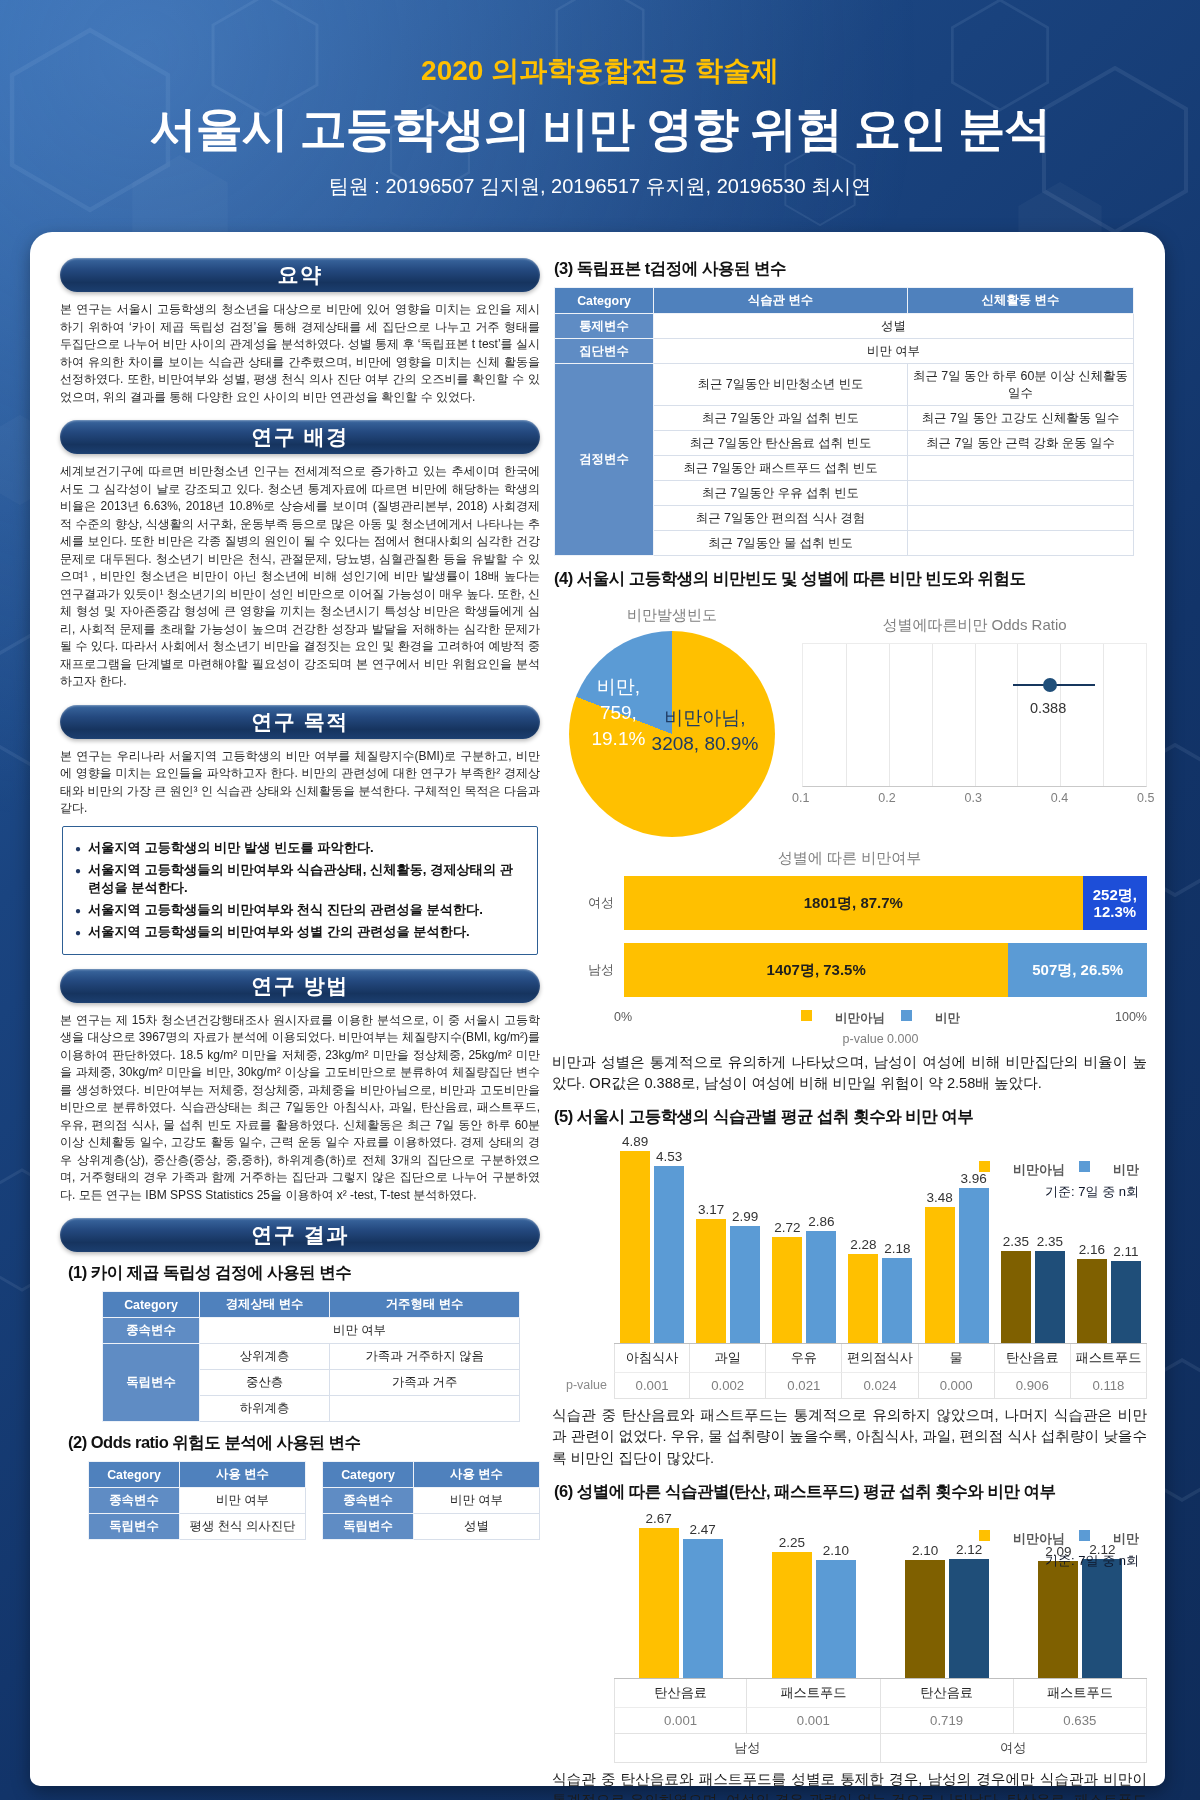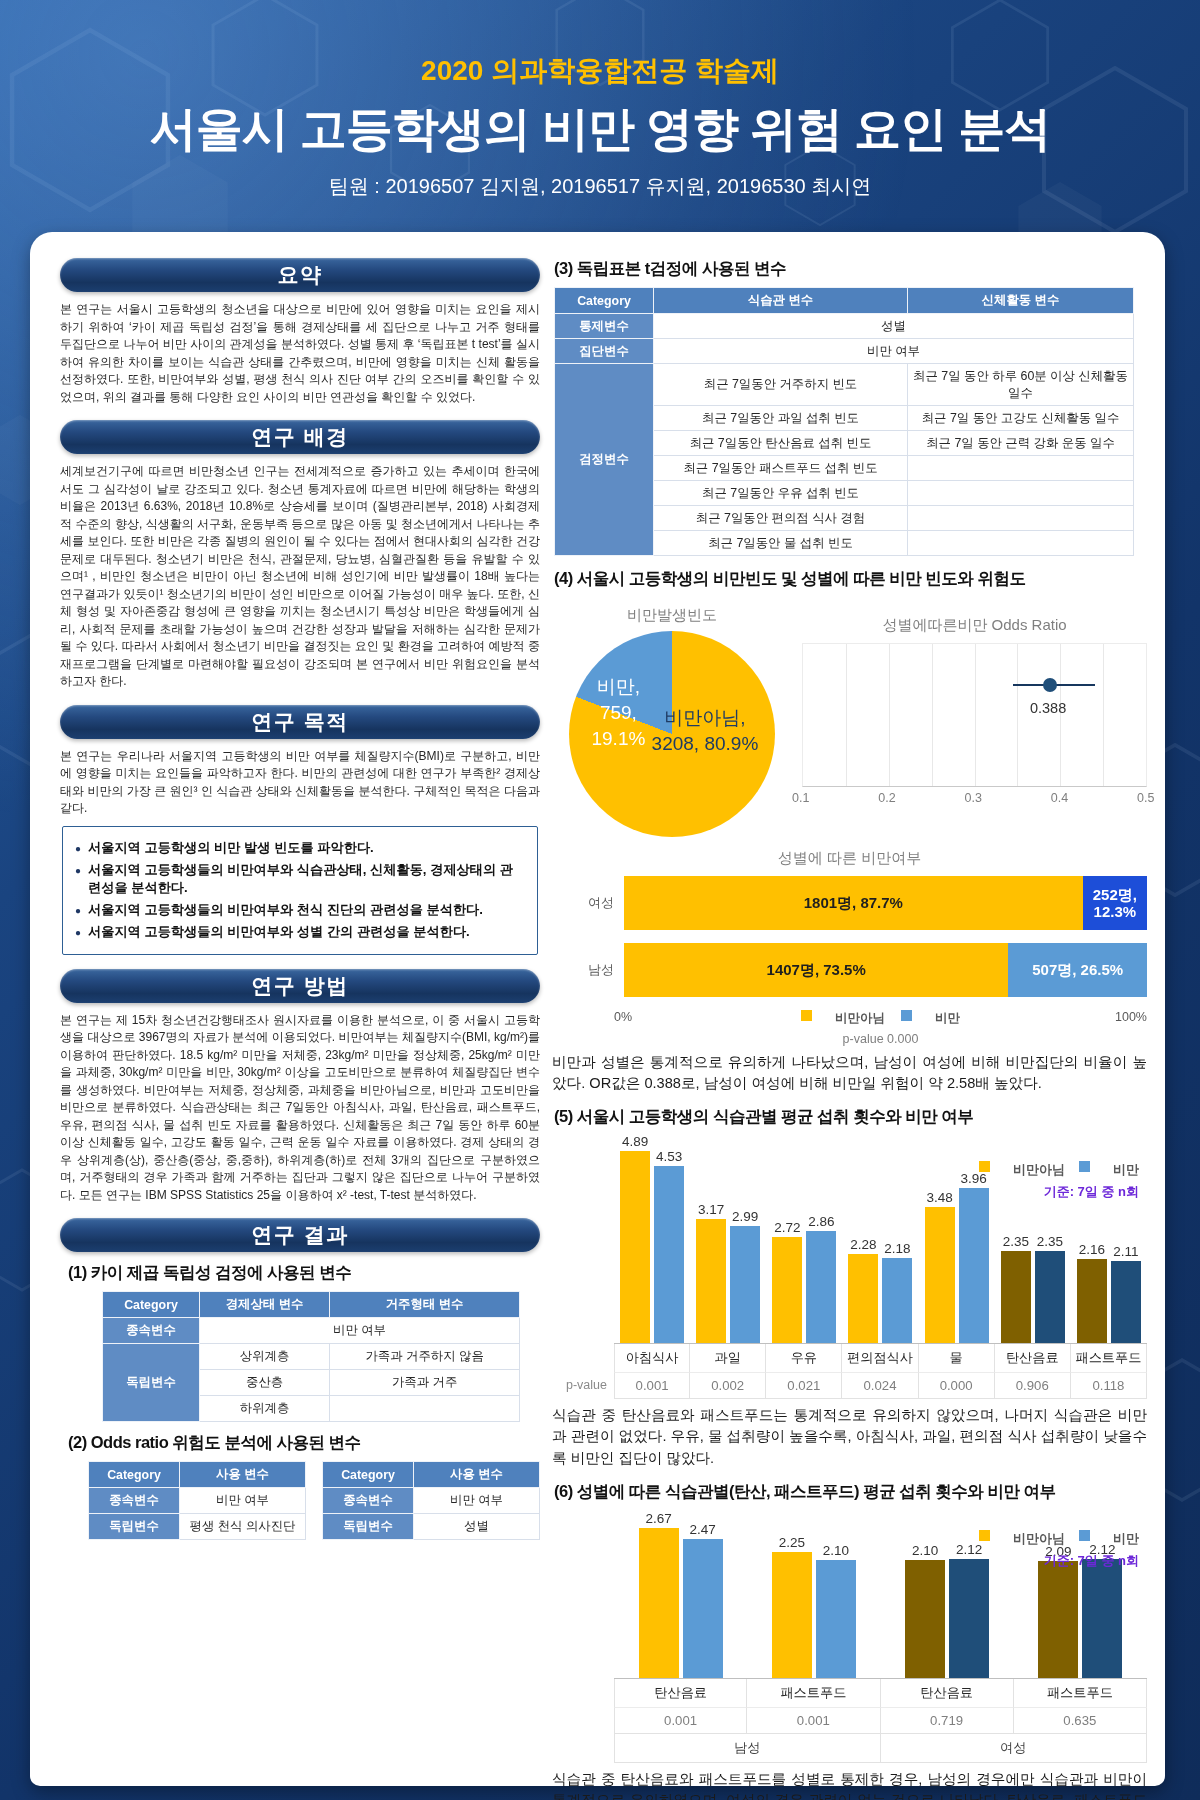--- a/index.html
+++ b/index.html
@@ -92,21 +92,21 @@
   .gitem{display:flex;flex-direction:column;align-items:center;}
   .gval{font-size:13.5px;color:#333;margin-bottom:2px;}
   .gbar{width:30px;}
   .grow{display:grid;}
   .grow .gcell{text-align:center;font-size:13.2px;color:#262626;padding:5px 2px;border-right:1px solid #e2e2e2;}
   .grow .gcell:first-child{border-left:1px solid #e2e2e2;}
   .grow.prow .gcell{color:#7f7f7f;border-top:1px solid #ececec;border-bottom:1px solid #e2e2e2;}
   .grow.groups .gcell{color:#404040;border-bottom:1px solid #e2e2e2;}
   .glegend{position:absolute;right:8px;text-align:right;font-size:13px;color:#595959;}
   .glegend .lrow{display:flex;justify-content:flex-end;gap:14px;align-items:center;}
-  .glegend .lnote{margin-top:4px;font-weight:700;color:#6d28d9;}
+  .glegend .lnote{margin-top:4px;font-weight:400;color:#0f172a;}
   .p-prefix{position:absolute;left:14px;font-size:12.5px;color:#8a8a8a;}
 </style>
 </head>
 <body>
 
 <svg class="bg-hex" width="1200" height="1800" viewBox="0 0 1200 1800">
   <defs>
     <polygon id="hex" points="0.866,-0.5 0.866,0.5 0,1 -0.866,0.5 -0.866,-0.5 0,-1"></polygon>
   </defs>
   <g stroke="#cfe3ff" fill="none" stroke-width="0.05" opacity="0.09">
@@ -250,21 +250,21 @@
       <tr>
         <td class="cat">통제변수</td>
         <td colspan="2">성별</td>
       </tr>
       <tr>
         <td class="cat">집단변수</td>
         <td colspan="2">비만 여부</td>
       </tr>
       <tr>
         <td class="cat" rowspan="7">검정변수</td>
-        <td>최근 7일동안 거주하지 빈도</td>
+        <td>최근 7일동안 비만청소년 빈도</td>
         <td>최근 7일 동안 하루 60분 이상 신체활동 일수</td>
       </tr>
       <tr>
             <td>최근 7일동안 과일 섭취 빈도</td>
             <td>최근 7일 동안 고강도 신체활동 일수</td>
           </tr>
       <tr>
             <td>최근 7일동안 탄산음료 섭취 빈도</td>
             <td>최근 7일 동안 근력 강화 운동 일수</td>
           </tr>

